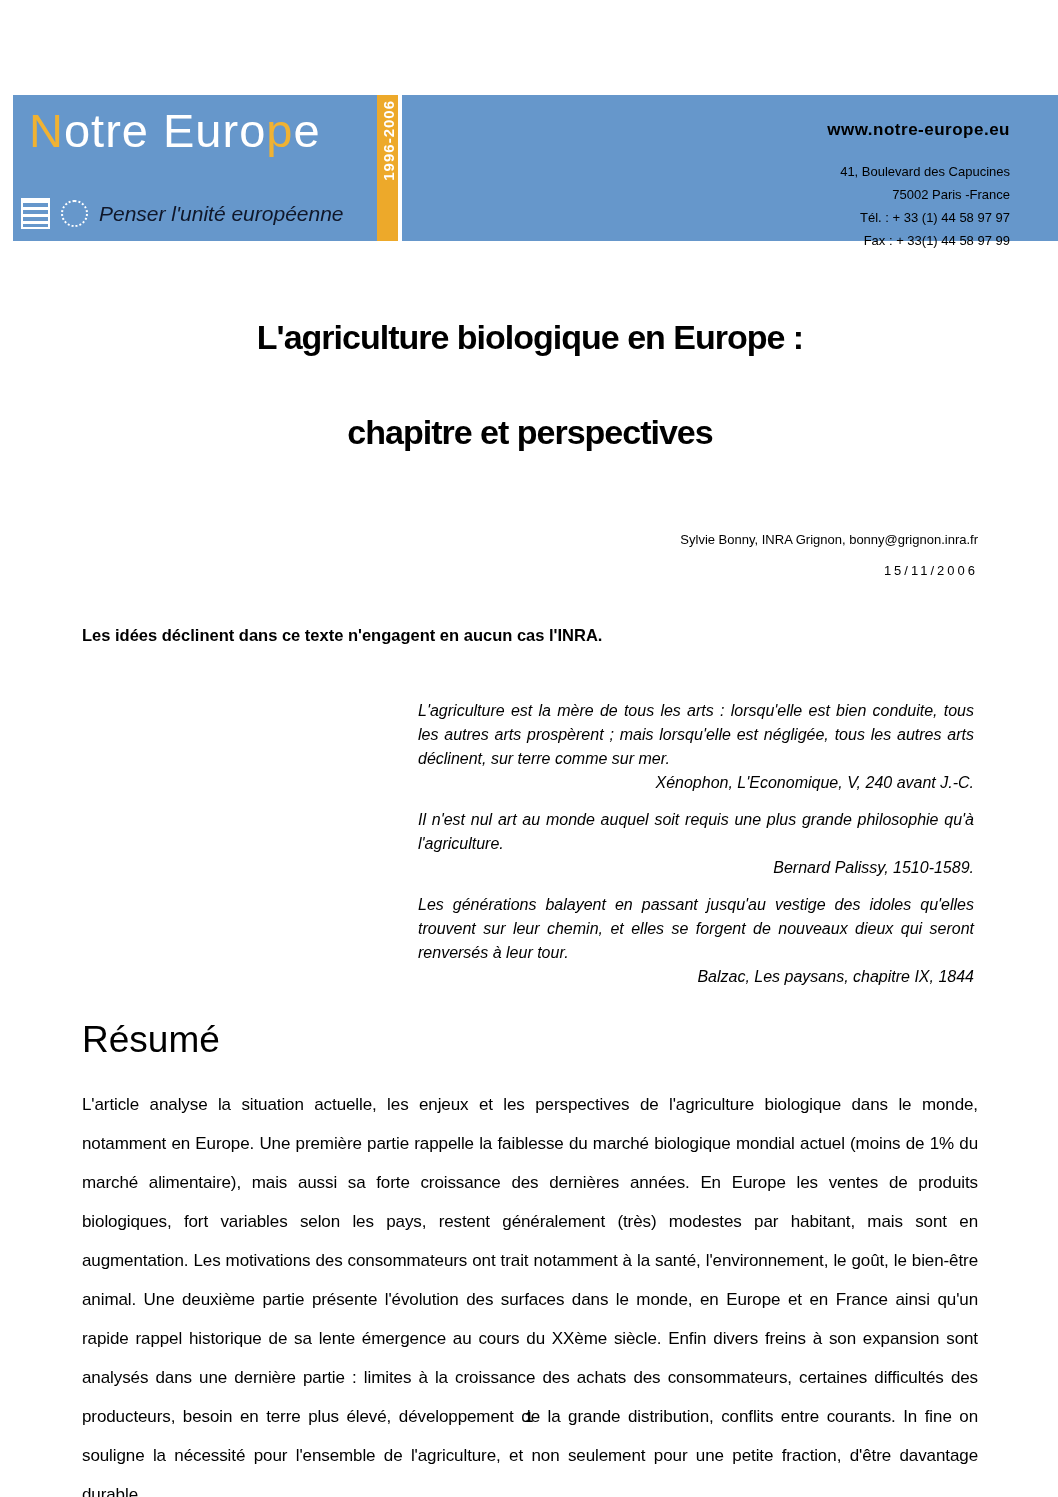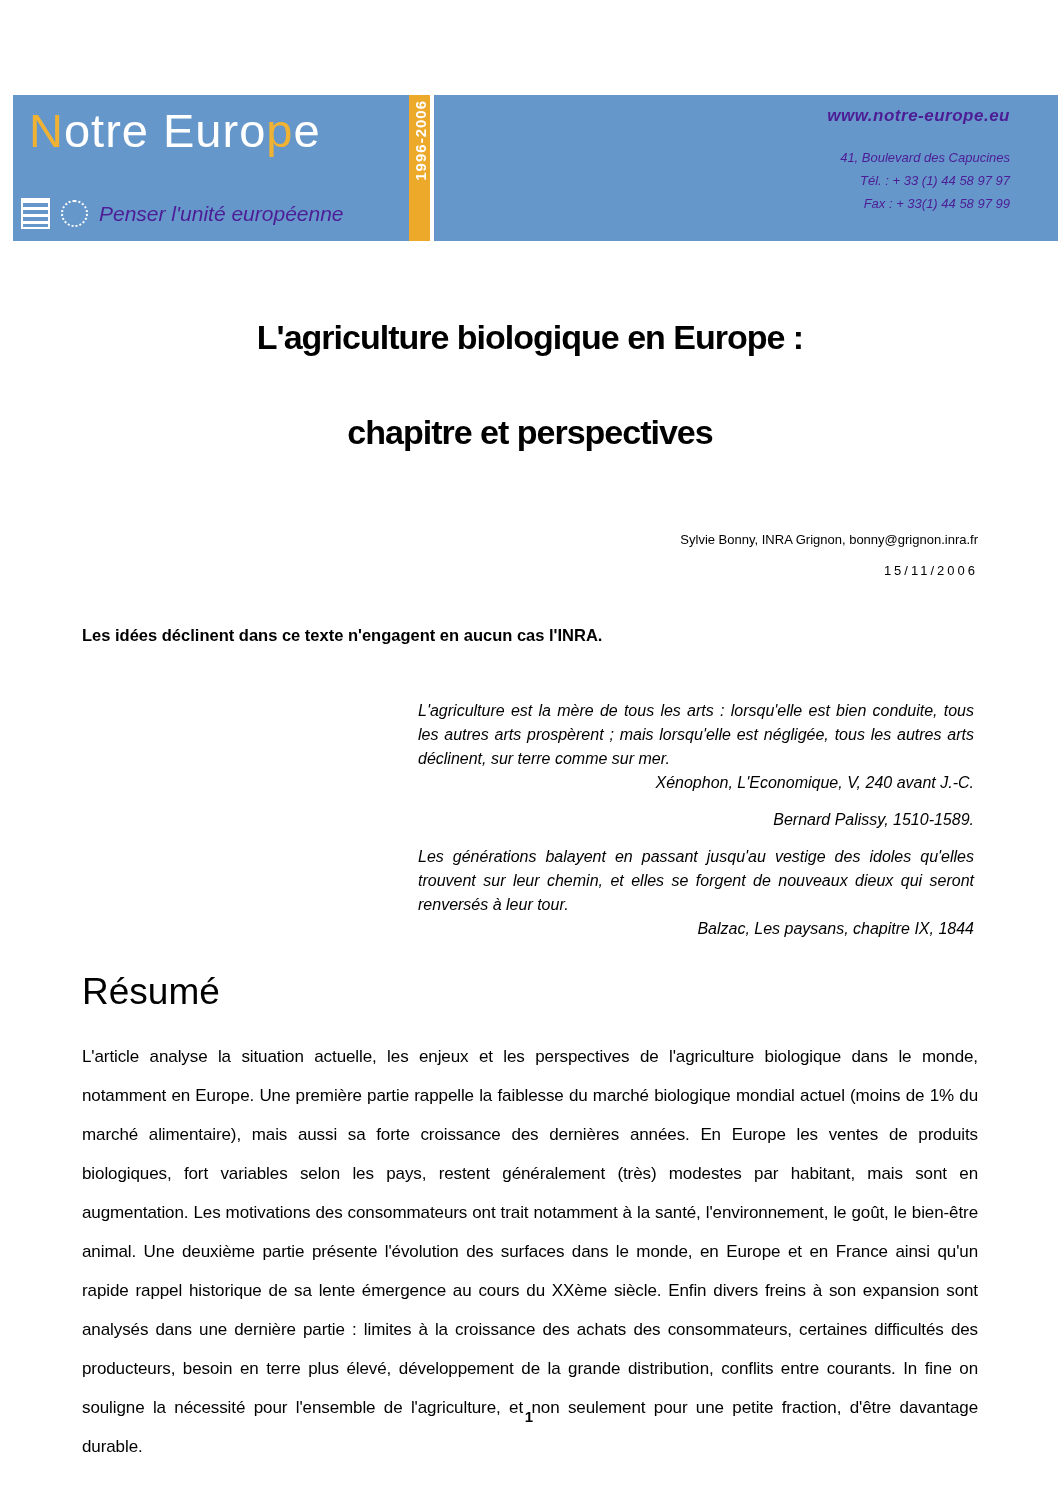--- a/index.html
+++ b/index.html
@@ -12,55 +12,55 @@
     color:#000;
     overflow:hidden;
   }
 
   
   .banner {
     position:absolute; top:95px; left:13px; right:0; height:146px;
     display:flex;
   }
   .hdr-left {
-    width:364px; background:#6697cb; position:relative; flex:none;padding-left:32px;
+    width:364px; background:#6697cb; position:relative; flex:none;
   }
   .logo {
     position:absolute; left:16px; top:8px;
     font-size:47px; letter-spacing:1px; color:#fff; white-space:nowrap;
   }
   .logo .gold { color:#f0b232; }
   .tagline-row {
     position:absolute; left:8px; bottom:12px;
     display:flex; align-items:center; gap:11px;
   }
   .lines-icon {
     width:25px; height:27px; flex:none;
     border:2px solid #fff;
     background:repeating-linear-gradient(to bottom, #ffffff 0 3px, #6697cb 3px 7px);
   }
   .stars-icon {
     width:23px; height:23px; flex:none;
     border:2px dotted #fff; border-radius:50%;
   }
   .tagline {
-    color:#4c1d95; font-style:italic; font-size:21px; white-space:nowrap;
+    color:#0f172a; font-style:italic; font-size:21px; white-space:nowrap;
   }
   .hdr-stripe { width:21px; background:#eda92a; position:relative; flex:none; }
   .years {
     position:absolute; top:5px; left:50%;
     transform:translateX(-50%) rotate(180deg);
     writing-mode:vertical-rl;
     color:#fff; font-size:15px; font-weight:bold; letter-spacing:1px;
     white-space:nowrap;
   }
   .hdr-gap { width:4px; background:#ffffff; flex:none; }
   .hdr-right {
-    flex:1; background:#6697cb; color:#4c1d95;
-    text-align:right; padding:11px 48px 0 0; box-sizing:border-box;font-style:italic;
+    flex:1; background:#6697cb; color:#000000;
+    text-align:right; padding:25px 48px 0 0; box-sizing:border-box;
   }
   .website { font-weight:bold; font-size:17px; letter-spacing:0.5px; margin-bottom:20px; }
   .addr-line { font-size:13px; line-height:23px; }
 
   
   main { padding:0 80px 0 82px; }
   .title-line {
     text-align:center; font-weight:bold; font-size:34px;
     letter-spacing:-1px; margin:0;
   }
@@ -104,20 +104,21 @@
       </div>
     </div>
     <div class="hdr-stripe">
       <span class="years">1996-2006</span>
     </div>
     <div class="hdr-gap"></div>
     <div class="hdr-right">
       <div class="website">www.notre-europe.eu</div>
       <div class="addr">
         <div class="addr-line">41, Boulevard des Capucines</div>
+        <div class="addr-line">75002 Paris -France</div>
         <div class="addr-line">Tél. : + 33 (1) 44 58 97 97</div>
         <div class="addr-line">Fax : + 33(1) 44 58 97 99</div>
       </div>
     </div>
   </header>
 
   <main>
     <h1 class="title-line title-line-1">L'agriculture biologique en Europe :</h1>
     <h1 class="title-line title-line-2">chapitre et perspectives</h1>
 
@@ -127,20 +128,21 @@
     </div>
 
     <p class="disclaimer">Les idées déclinent dans ce texte n'engagent en aucun cas l'INRA.</p>
 
     <div class="quotes">
       <div class="quote">
         <p class="q-text">L'agriculture est la mère de tous les arts : lorsqu'elle est bien conduite, tous les autres arts prospèrent ; mais lorsqu'elle est négligée, tous les autres arts déclinent, sur terre comme sur mer.</p>
         <p class="q-attr">Xénophon, L'Economique, V, 240 avant J.-C.</p>
       </div>
       <div class="quote">
+        <p class="q-text">Il n'est nul art au monde auquel soit requis une plus grande philosophie qu'à l'agriculture.</p>
         <p class="q-attr">Bernard Palissy, 1510-1589.</p>
       </div>
       <div class="quote">
         <p class="q-text">Les générations balayent en passant jusqu'au vestige des idoles qu'elles trouvent sur leur chemin, et elles se forgent de nouveaux dieux qui seront renversés à leur tour.</p>
         <p class="q-attr">Balzac, Les paysans, chapitre IX, 1844</p>
       </div>
     </div>
 
     <h2 class="resume-heading">Résumé</h2>
     <p class="resume-text">L'article analyse la situation actuelle, les enjeux et les perspectives de l'agriculture biologique dans le monde, notamment en Europe. Une première partie rappelle la faiblesse du marché biologique mondial actuel (moins de 1% du marché alimentaire), mais aussi sa forte croissance des dernières années. En Europe les ventes de produits biologiques, fort variables selon les pays, restent généralement (très) modestes par habitant, mais sont en augmentation. Les motivations des consommateurs ont trait notamment à la santé, l'environnement, le goût, le bien-être animal. Une deuxième partie présente l'évolution des surfaces dans le monde, en Europe et en France ainsi qu'un rapide rappel historique de sa lente émergence au cours du XXème siècle. Enfin divers freins à son expansion sont analysés dans une dernière partie : limites à la croissance des achats des consommateurs, certaines difficultés des producteurs, besoin en terre plus élevé, développement de la grande distribution, conflits entre courants. In fine on souligne la nécessité pour l'ensemble de l'agriculture, et non seulement pour une petite fraction, d'être davantage durable.</p>

